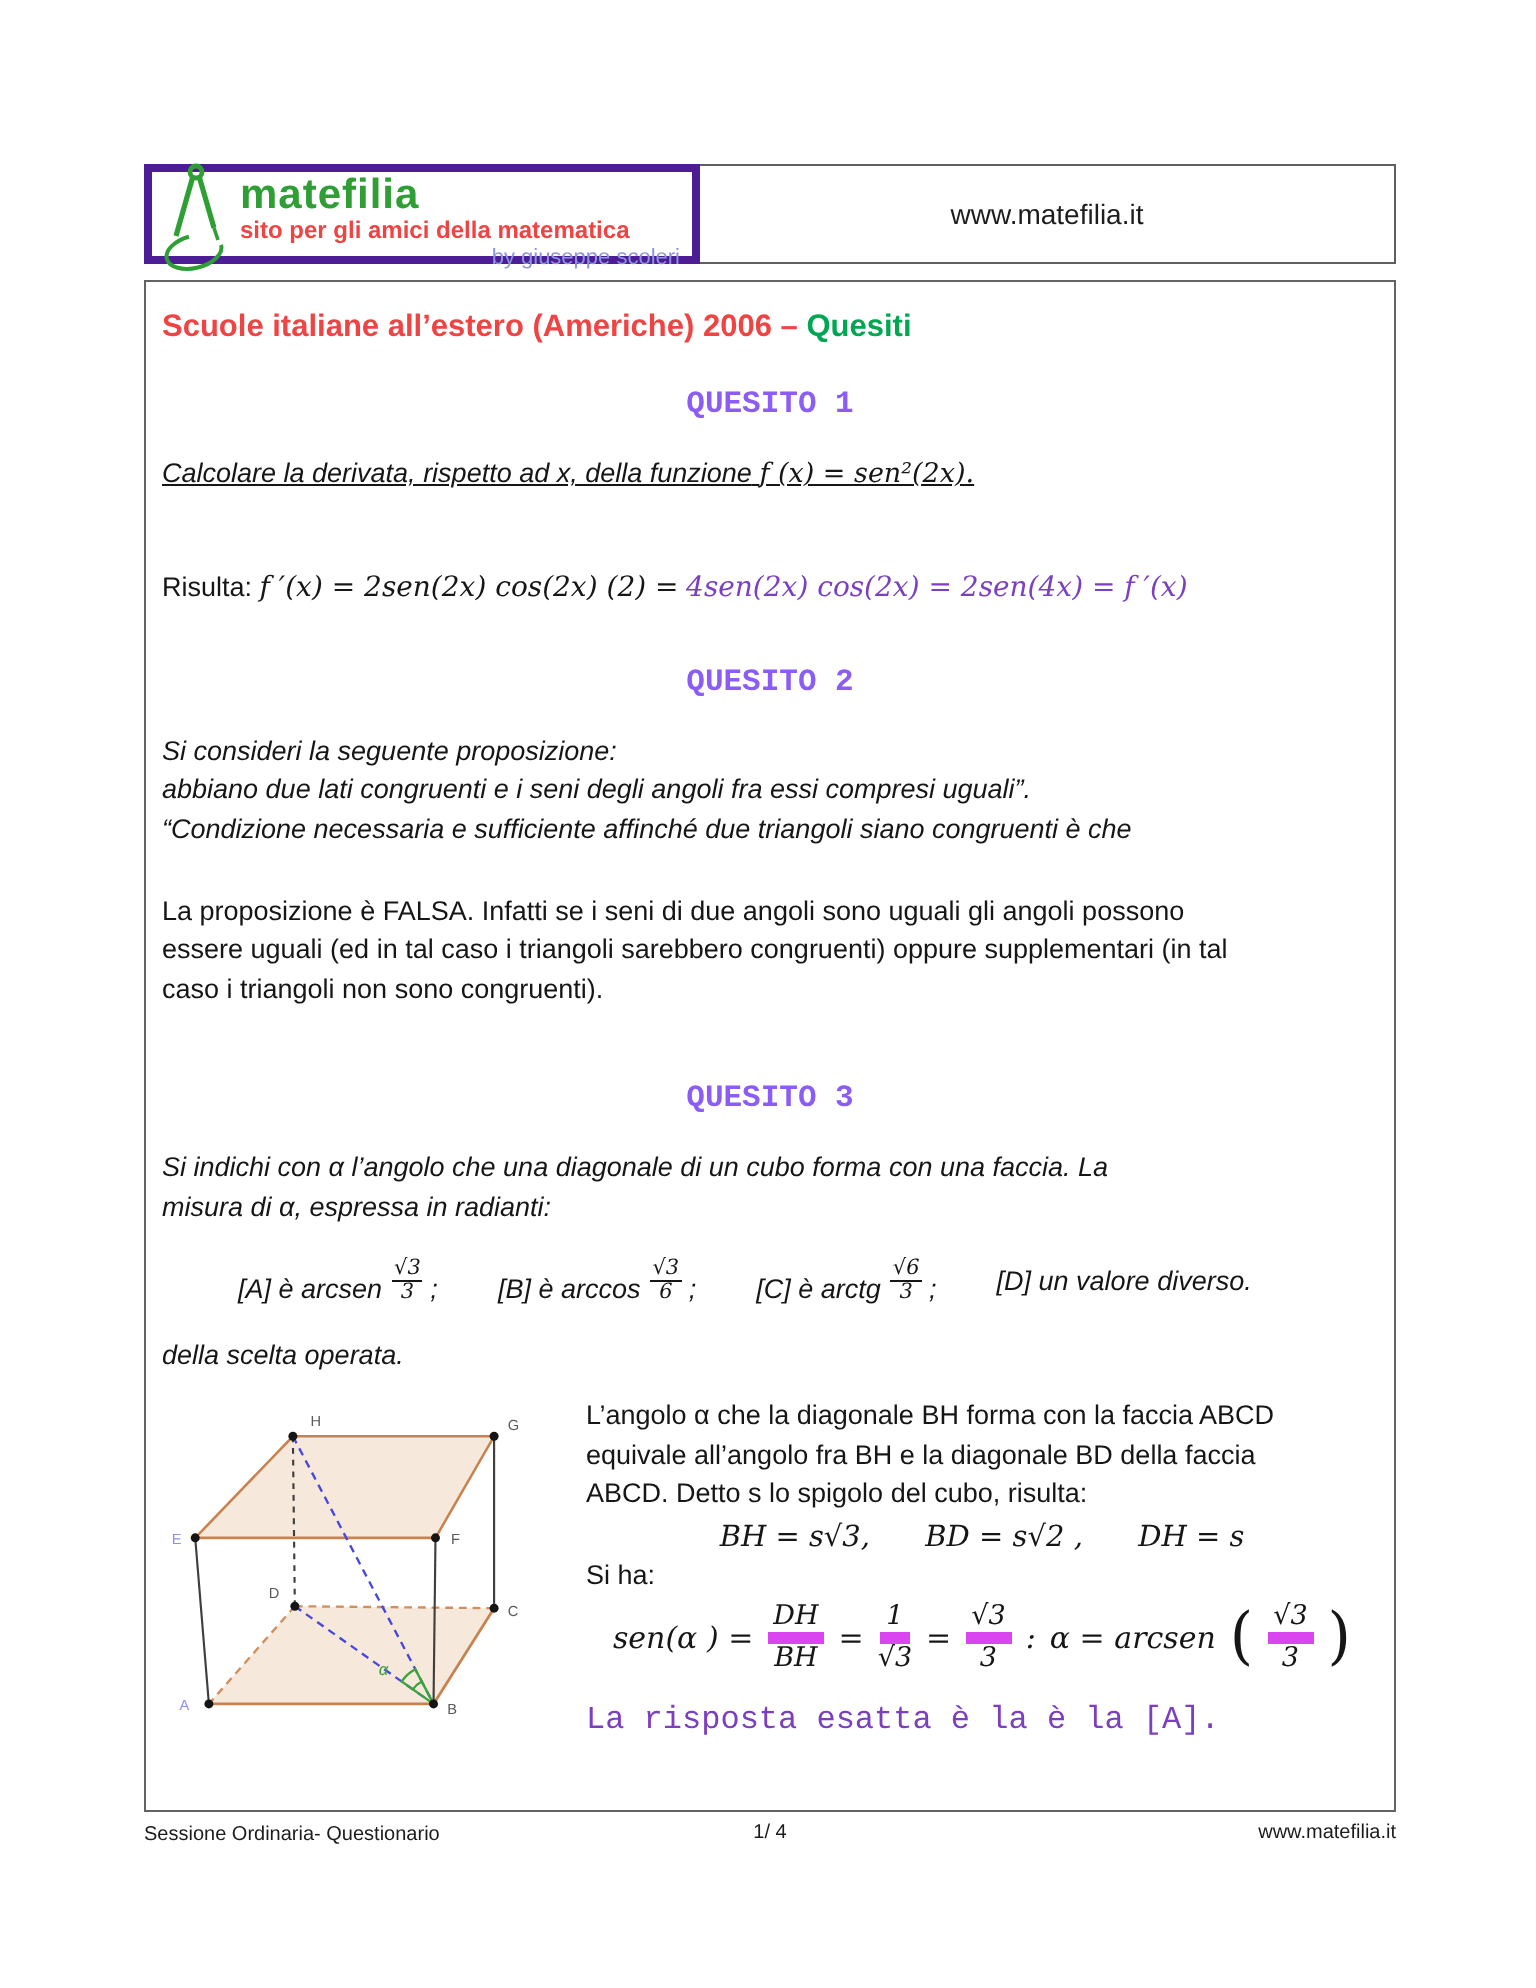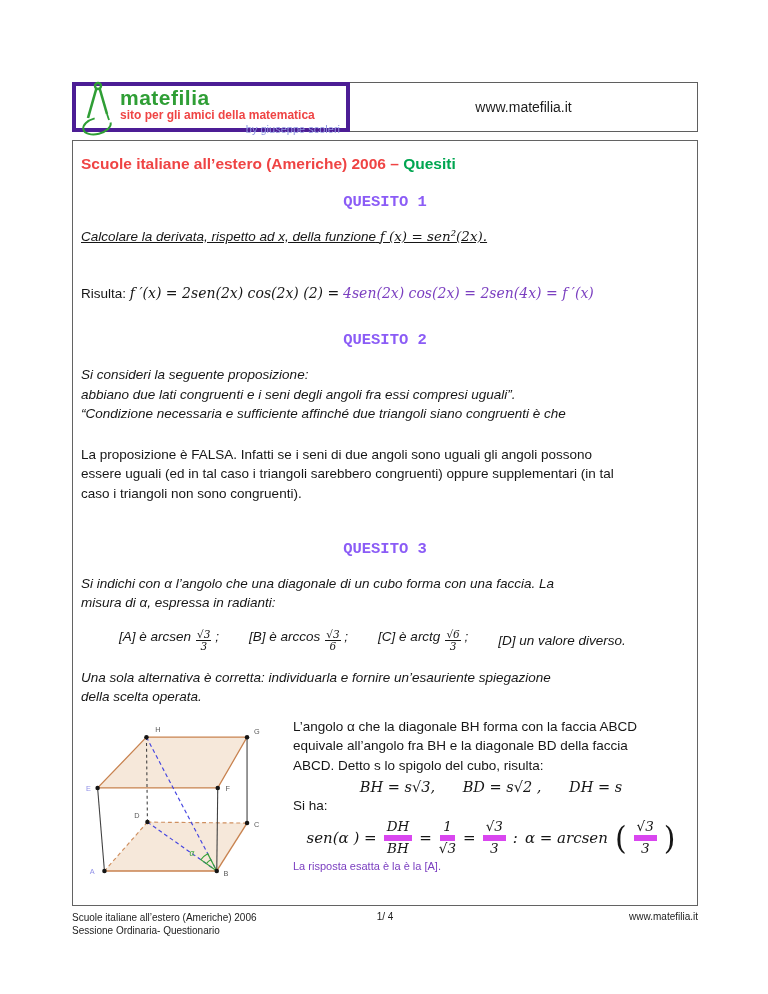--- a/index.html
+++ b/index.html
@@ -39,21 +39,21 @@
   .pre{white-space:pre;margin-top:16px;}
 
   .q1-statement{margin-top:0;text-decoration:underline;}
   .result{margin-top:36px;font-size:13.5px;}
   .result .math{font-size:14px;}
   .purple{color:#7b3fc0;}
 
   .q2-answer{margin-top:21px;}
 
   .alt-row{display:flex;align-items:center;margin:16px 0 0 38px;font-size:13.5px;font-style:italic;}
-  .alt{display:inline-flex;align-items:flex-start;margin-right:30px;}
+  .alt{display:inline-flex;align-items:flex-end;margin-right:30px;}
   .alt-frac{display:inline-flex;flex-direction:column;align-items:center;line-height:1.05;
             font-family:"DejaVu Serif",serif;font-style:italic;font-size:10.5px;margin-left:5px;}
   .alt-frac > span:first-child{border-bottom:1px solid #161616;padding:0 1px 0 1px;}
   .alt-tail{white-space:pre;}
 
   .followup{margin-top:16px;}
 
   .q3-bottom{display:flex;margin-top:8px;}
   .cube-wrap{width:212px;flex:none;}
   .q3-right{flex:1;padding-top:2px;}
@@ -61,21 +61,21 @@
               text-align:center;margin-top:4px;white-space:pre;}
   .si-ha{font-size:13.5px;margin-top:3px;}
 
   .bigeq{display:flex;align-items:center;justify-content:center;gap:7px;
          font-family:"DejaVu Serif",serif;font-style:italic;font-size:15px;margin-top:6px;}
   .bigeq span{white-space:pre;}
   .frac{display:inline-flex;flex-direction:column;align-items:center;line-height:1.12;font-size:13.5px;}
   .frac > span:first-child{border-bottom:6px solid #d946ef;padding:0 3px;}
   .paren{font-size:30px;font-weight:400;line-height:0;font-style:normal;transform:scaleY(1.05);}
 
-  .q3-answer{color:#7b3fc0;font-size:11px;margin-top:4px;}
+  .q3-answer{color:#7b3fc0;font-size:16px;margin-top:14px;font-family:Liberation Mono, monospace;}
 
   
   .footer{display:grid;grid-template-columns:1fr auto 1fr;margin:5px 70px 0 72px;
           font-size:10px;color:#1c1c1c;}
   .f-left{line-height:1.32;}
   .f-center{align-self:start;}
   .f-right{justify-self:end;}
 </style>
 </head>
 <body>
@@ -158,21 +158,20 @@
           <span>3</span>
         </span>
         <span class="alt-tail"> ;</span>
       </span>
       <span class="alt">
         <span>[D] un valore diverso.</span>
       </span>
     </div>
 
     <div class="followup">
-      <div class="line it">Una sola alternativa è corretta: individuarla e fornire un’esauriente spiegazione</div>
       <div class="line it">della scelta operata.</div>
     </div>
 
     <div class="q3-bottom">
       <div class="cube-wrap">
         <svg width="210" height="182" viewBox="0 0 215 185">
 
           <polygon points="24,159 139,159 170,110 68,109" fill="#f6e8da"></polygon>
           <polygon points="17,74 140,74 170,22 67,22" fill="#f6e8da" stroke="#c8824f" stroke-width="1.3"></polygon>
 
@@ -243,20 +242,19 @@
           </span>
           <span class="paren">)</span>
         </div>
         <div class="q3-answer">La risposta esatta è la è la [A].</div>
       </div>
     </div>
   </div>
 
   <div class="footer">
     <div class="f-left">
-      <div>Scuole italiane all’estero (Americhe) 2006</div>
       <div>Sessione Ordinaria- Questionario</div>
     </div>
     <div class="f-center">1/ 4</div>
     <div class="f-right">www.matefilia.it</div>
   </div>
 
 </div>
 
 </body></html>

